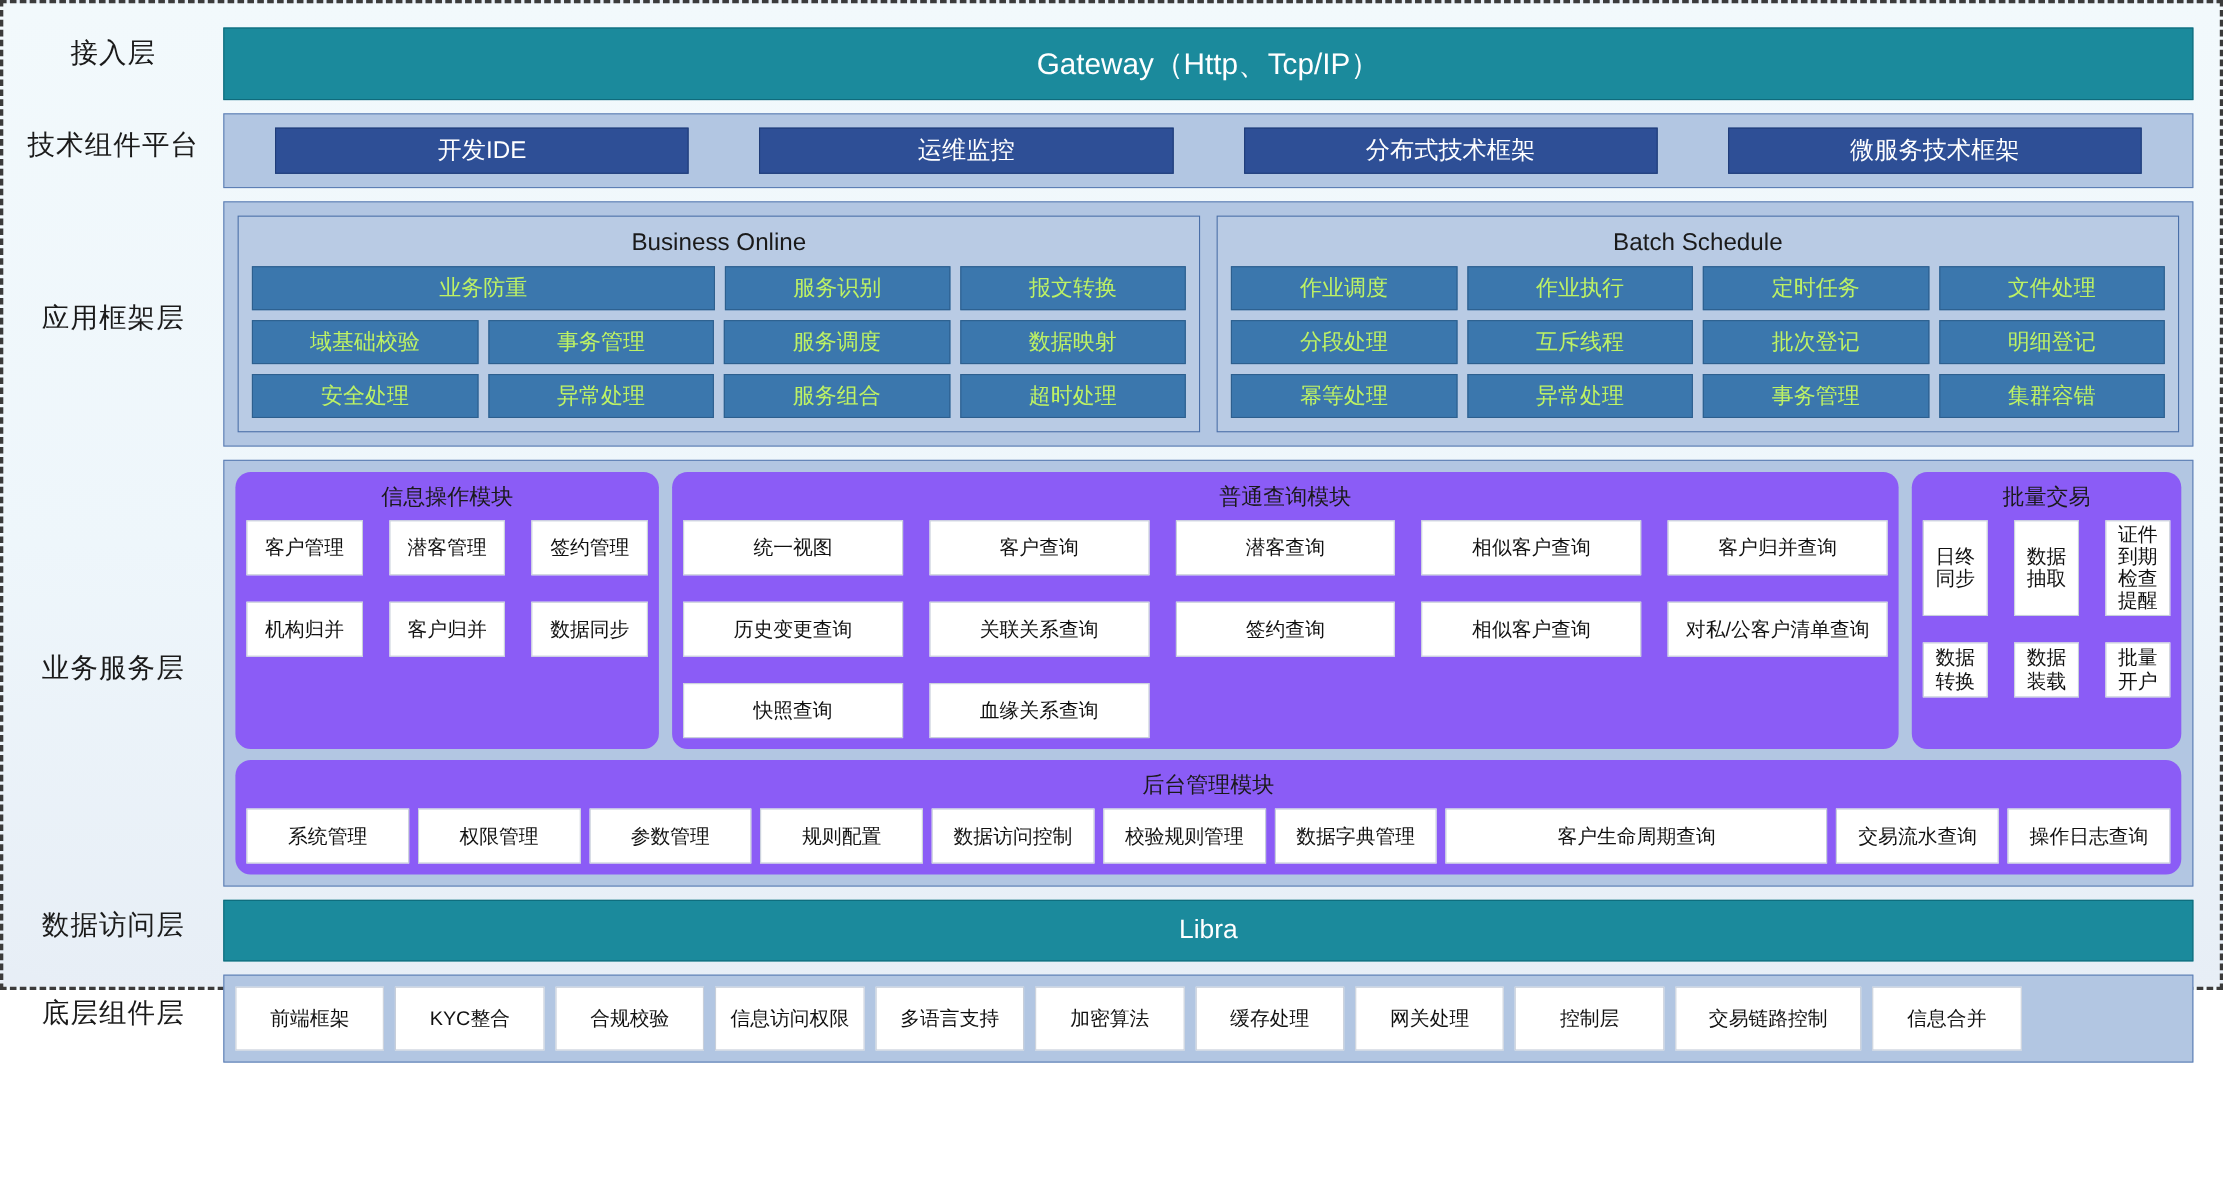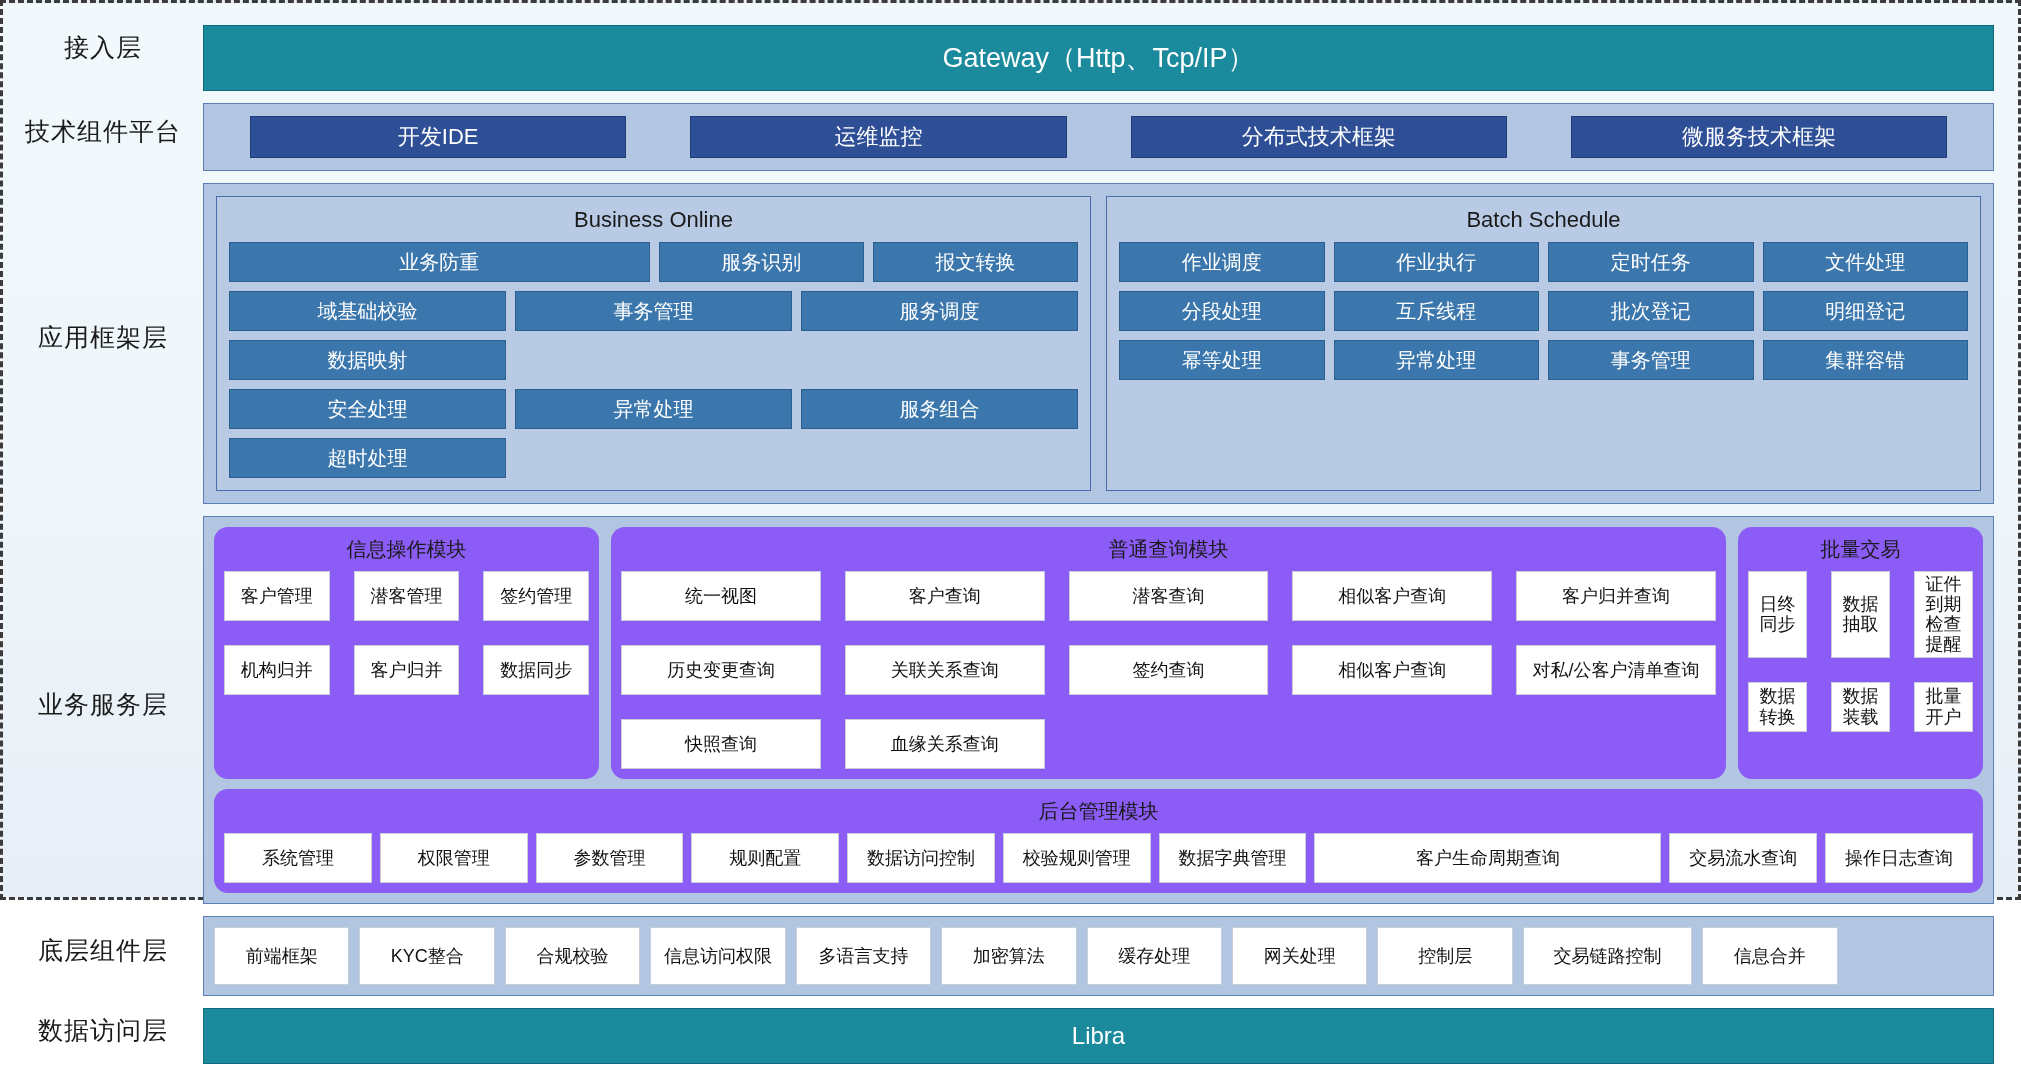--- a/index.html
+++ b/index.html
@@ -66,26 +66,26 @@
     border: 1px solid #4a6fa8;
     padding: 8px 12px 12px 12px;
   }
   .panel-title {
     text-align:center; font-size: 22px; color:#1a1a1a; margin: 2px 0 9px 0;
   }
   .chipgrid { display: grid; gap: 9px; }
   .chip {
     background: #3b77ad;
     border: 1px solid #2d5f8e;
-    color: #ffffff; font-size: 20px;
+    color: #bef264; font-size: 20px;
     height: 40px; display:flex; align-items:center; justify-content:center;
     text-align:center; line-height:1.05;
   }
   .bo-r1 { grid-template-columns: 2.05fr 1fr 1fr; }
-  .bo-r2 { grid-template-columns: 1fr 1fr 1fr; }
+  .bo-r2 { grid-template-columns: 1fr 1fr 1fr 1fr; }
   .bs-r  { grid-template-columns: 1fr 1fr 1fr 1fr; }
 
   
   .svc-band {
     margin-top: 12px;
     background: #b2c6e2;
     border: 1px solid #5d7fb5;
     padding: 10px;
   }
   .svc-top { display: grid; grid-template-columns: 385px 1fr 245px; gap: 12px; }
@@ -279,40 +279,40 @@
             <div class="cell">交易流水查询</div>
             <div class="cell">操作日志查询</div>
           </div>
         </div>
 
       </div>
     </div>
   </div>
 
   <div class="rowgrid">
+    <div class="layer-label">数据访问层</div>
+    <div class="layer-body">
+      <div class="libra">Libra</div>
+    </div>
+  </div>
+
+  <div class="rowgrid">
     <div class="layer-label">底层组件层</div>
     <div class="layer-body">
       <div class="comp-band">
         <div class="comp-cells">
           <div class="comp-cell">前端框架</div>
           <div class="comp-cell">KYC整合</div>
           <div class="comp-cell">合规校验</div>
           <div class="comp-cell">信息访问权限</div>
           <div class="comp-cell">多语言支持</div>
           <div class="comp-cell">加密算法</div>
           <div class="comp-cell">缓存处理</div>
           <div class="comp-cell">网关处理</div>
           <div class="comp-cell">控制层</div>
           <div class="comp-cell">交易链路控制</div>
           <div class="comp-cell">信息合并</div>
         </div>
       </div>
     </div>
   </div>
 
-  <div class="rowgrid">
-    <div class="layer-label">数据访问层</div>
-    <div class="layer-body">
-      <div class="libra">Libra</div>
-    </div>
-  </div>
-
 </div>
 
 </body></html>

